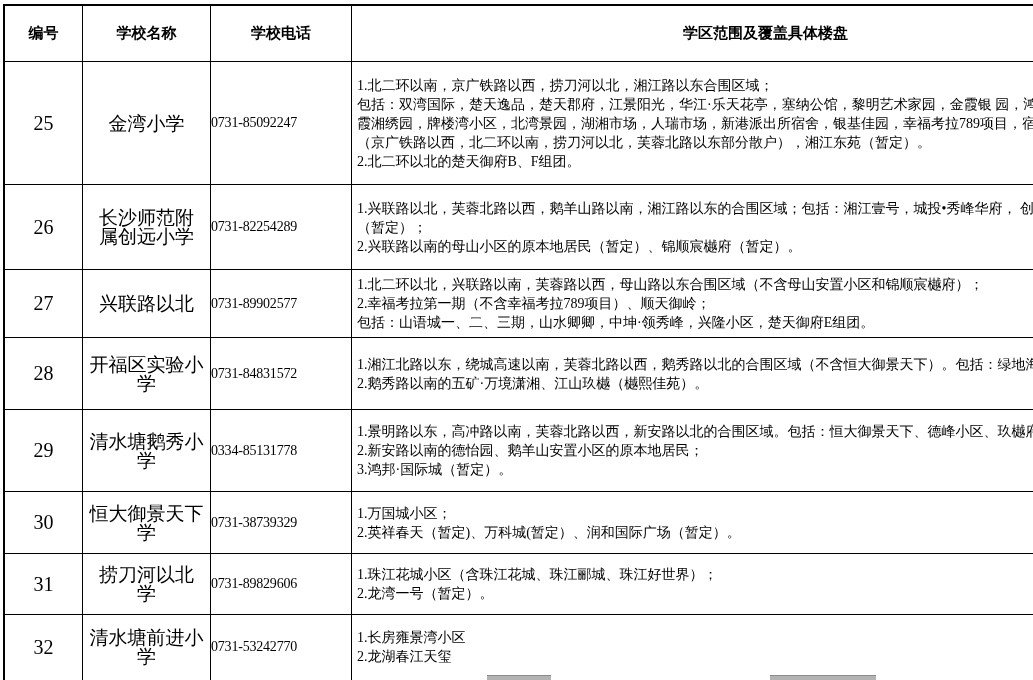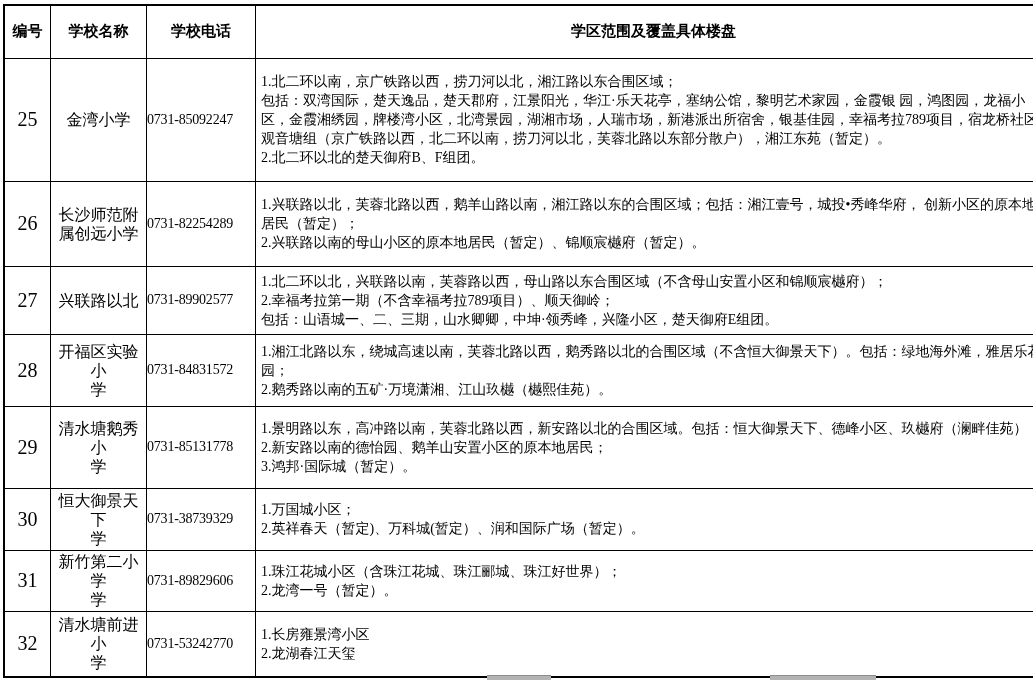--- a/index.html
+++ b/index.html
@@ -9,28 +9,28 @@
     color:#000;position:relative;
   }
   .page{position:absolute;left:0;top:0;width:1033px;height:680px;}
   table.district{
     border-collapse:collapse;table-layout:fixed;
     margin:4px 0 0 3px;width:1027px;
     border:2px solid #000;
   }
   th,td{border:1px solid #000;vertical-align:middle;padding:0;}
   thead tr{height:53px;}
-  th{font-weight:bold;font-size:15px;text-align:center;padding:2px;}
+  th{font-weight:bold;font-size:15px;text-align:center;padding:18px;}
   .col-no{width:41px;}
   .col-name{width:91px;}
   .col-phone{width:104px;}
   .col-details{width:791px;}
   td.col-no{text-align:center;font-size:20px;}
   td.col-name{
-    text-align:center;font-size:16px;line-height:19px;
+    text-align:center;font-size:19px;line-height:19px;
     white-space:pre-line;padding:1px 2px;
   }
   td.col-phone{
     font-size:14px;white-space:nowrap;letter-spacing:-0.2px;
   }
   td.col-details{padding:2px 4px 2px 5px;}
   .detail-line{
     font-size:14px;line-height:19px;text-align:left;
     word-break:break-all;
   }
@@ -91,40 +91,40 @@
       <td class="col-phone">0731-84831572</td>
       <td class="col-details">
             <div class="detail-line">1.湘江北路以东，绕城高速以南，芙蓉北路以西，鹅秀路以北的合围区域（不含恒大御景天下）。包括：绿地海外滩，雅居乐花园；</div>
             <div class="detail-line">2.鹅秀路以南的五矿·万境潇湘、江山玖樾（樾熙佳苑）。</div>
           </td>
     </tr>
         <tr style="height: 82px;">
       <td class="col-no">29</td>
       <td class="col-name">清水塘鹅秀小
 学</td>
-      <td class="col-phone">0731-85131778</td>
+      <td class="col-phone">0334-85131778</td>
       <td class="col-details">
             <div class="detail-line">1.景明路以东，高冲路以南，芙蓉北路以西，新安路以北的合围区域。包括：恒大御景天下、德峰小区、玖樾府（澜畔佳苑）；</div>
             <div class="detail-line">2.新安路以南的德怡园、鹅羊山安置小区的原本地居民；</div>
             <div class="detail-line">3.鸿邦·国际城（暂定）。</div>
           </td>
     </tr>
         <tr style="height: 62px;">
       <td class="col-no">30</td>
       <td class="col-name">恒大御景天下
 学</td>
       <td class="col-phone">0731-38739329</td>
       <td class="col-details">
             <div class="detail-line">1.万国城小区；</div>
             <div class="detail-line">2.英祥春天（暂定)、万科城(暂定）、润和国际广场（暂定）。</div>
           </td>
     </tr>
         <tr style="height: 61px;">
       <td class="col-no">31</td>
-      <td class="col-name">新竹第二小学
+      <td class="col-name">捞刀河以北
 学</td>
       <td class="col-phone">0731-89829606</td>
       <td class="col-details">
             <div class="detail-line">1.珠江花城小区（含珠江花城、珠江郦城、珠江好世界）；</div>
             <div class="detail-line">2.龙湾一号（暂定）。</div>
           </td>
     </tr>
         <tr style="height: 66px;">
       <td class="col-no">32</td>
       <td class="col-name">清水塘前进小

